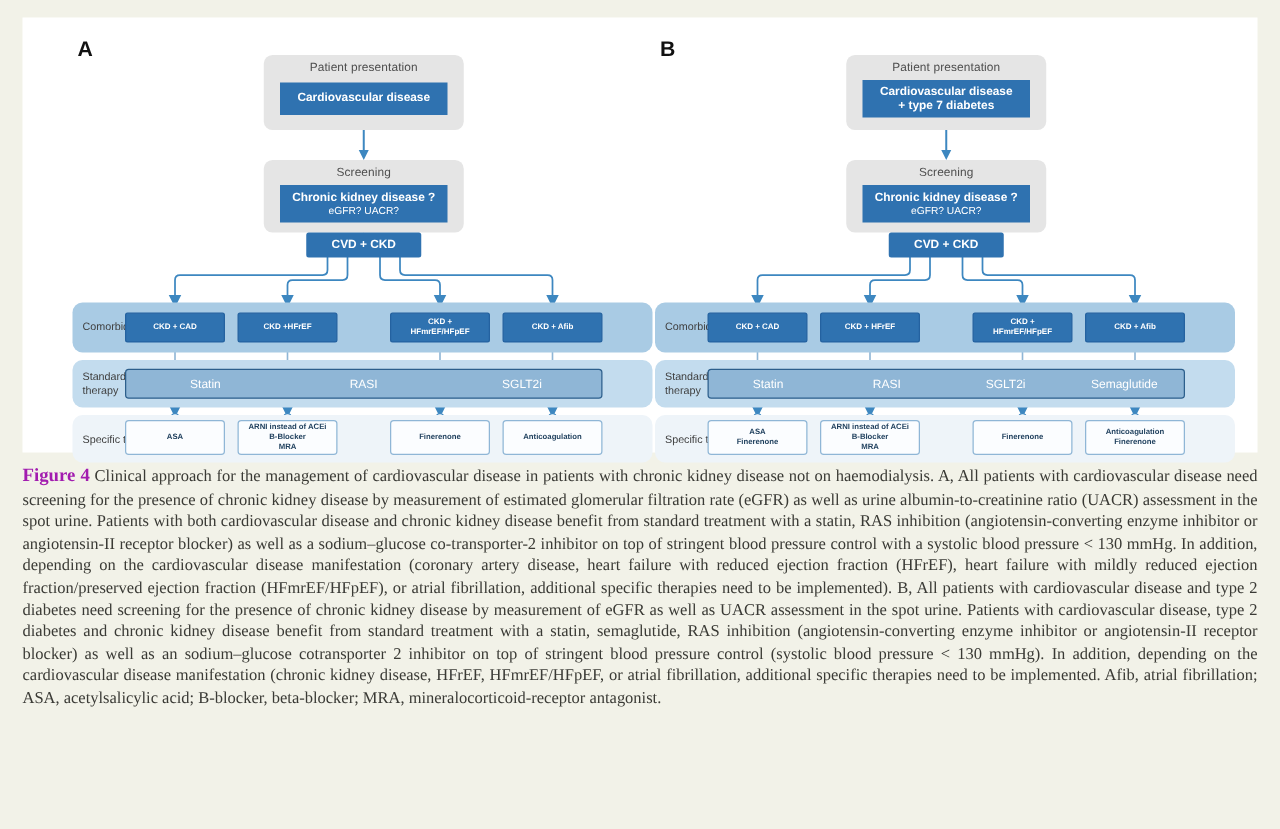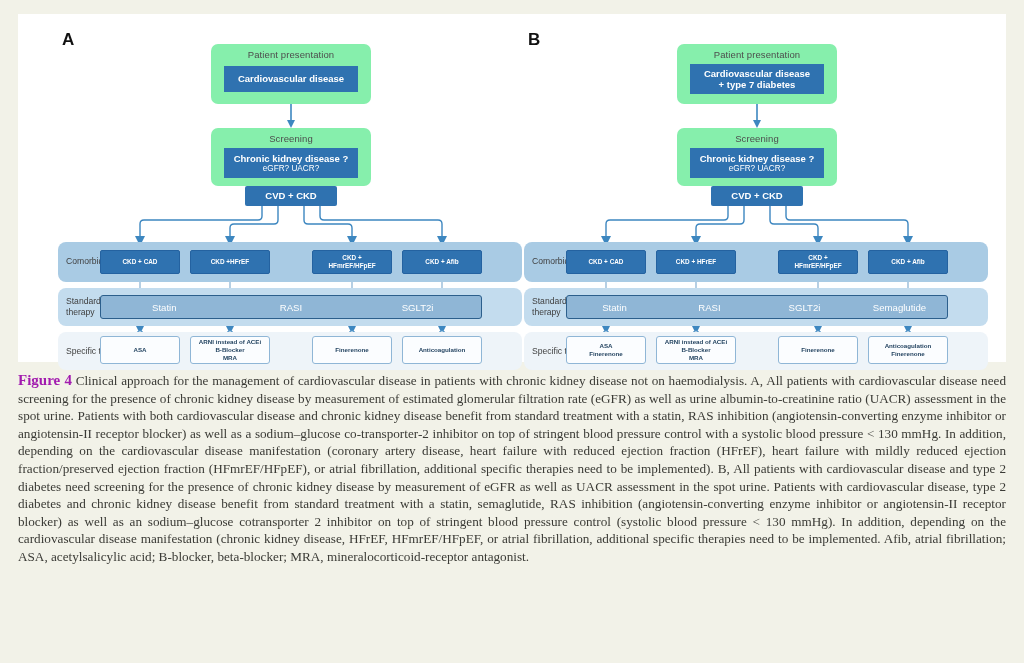--- a/index.html
+++ b/index.html
@@ -42,21 +42,21 @@
     top: 0;
     width: 474px;
     height: 348px;
   }
   #flow-a { left: 36px; }
   #flow-b { left: 502px; }
 
   
   .lightbox {
     position: absolute;
-    background: #86efac;
+    background: #e5e5e5;
     border-radius: 7px;
     box-sizing: border-box;
     padding-left: 20px;
   }
   .lightbox .lb-title {
     position: absolute;
     left: 0;
     right: 0;
     top: 5px;
     text-align: center;

